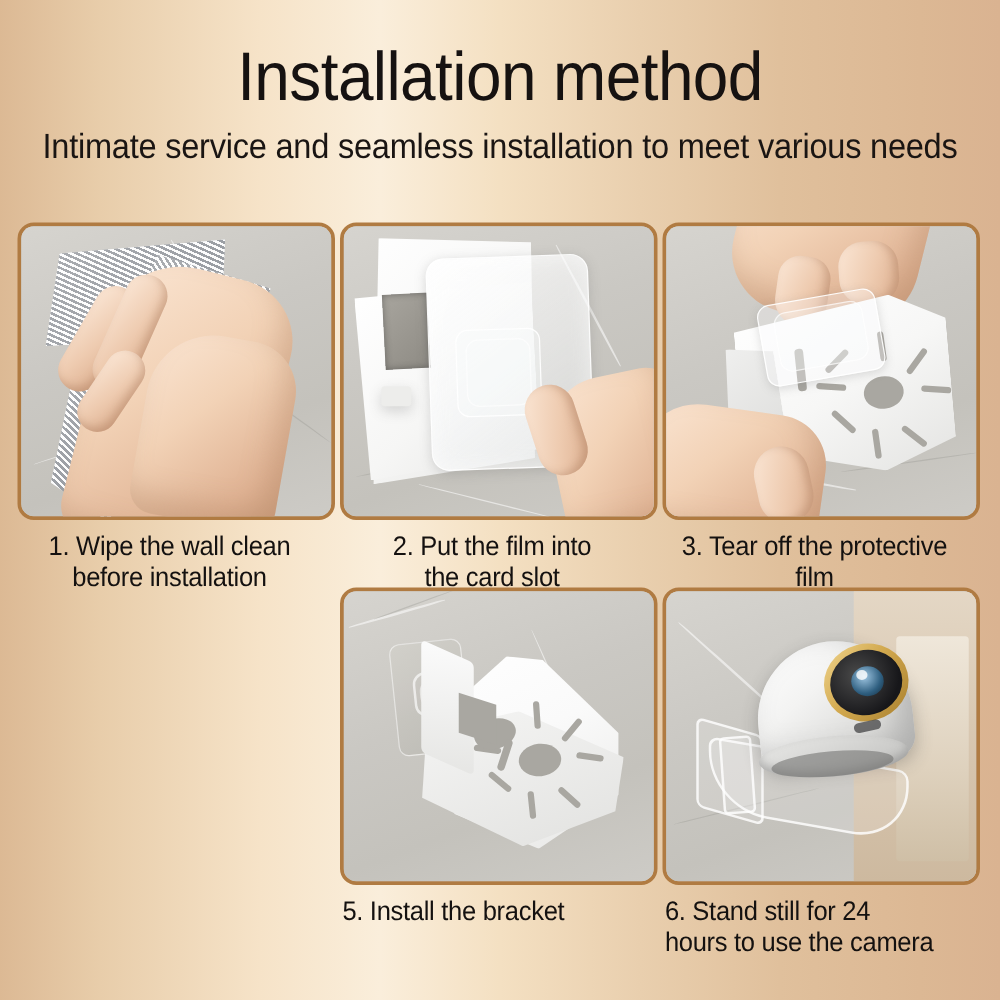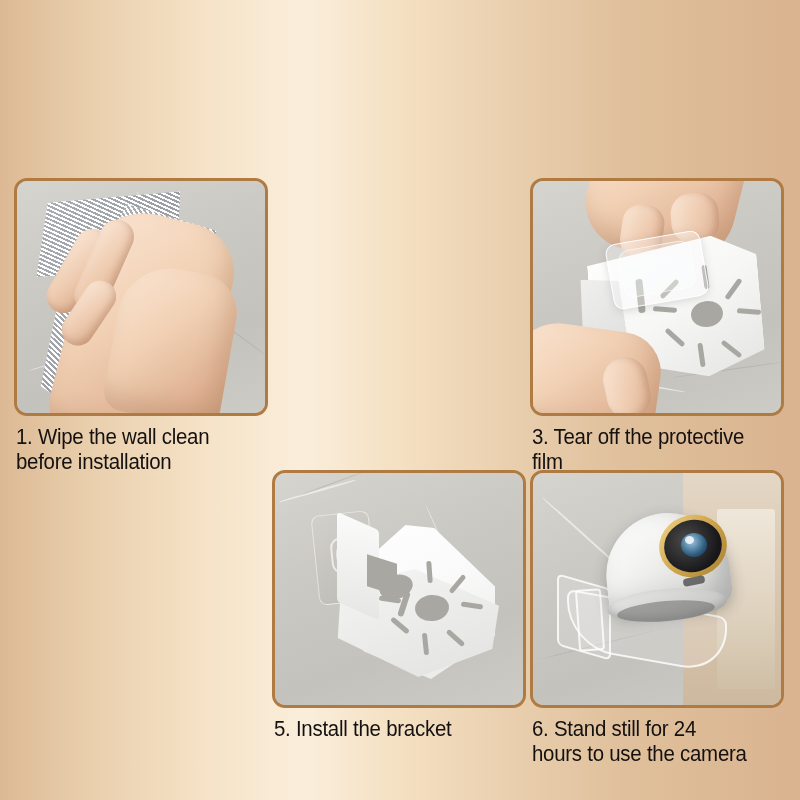--- a/index.html
+++ b/index.html
@@ -83,21 +83,21 @@
     height: 610px;
   }
 
   .cell {
     position: absolute;
     width: 254px;
   }
   .cell.c0 { left: 0px; }
   .cell.c1 { left: 258px; }
   .cell.c2 { left: 516px; }
-  .cell.r0 { top: 0px; }
+  .cell.r0 { top: 0px; text-align: center; }
   .cell.r1 { top: 292px; }
 
   .photo {
     position: relative;
     width: 254px;
     height: 238px;
     border: 3px solid #b07b42;
     border-radius: 13px;
     overflow: hidden;
     background: #cdcbc6;
@@ -249,20 +249,24 @@
     border: 2px solid rgba(255,255,255,.80);
     background: rgba(248,250,251,.18);
     border-radius: 6px;
   }
 </style>
 </head>
 <body>
 
 <div id="page">
 
+  <div class="header">
+    <div class="title">Installation method</div>
+    <div class="subtitle">Intimate service and seamless installation to meet various needs</div>
+  </div>
 
   <div class="grid">
 
     <div class="cell c0 r0">
       <div class="photo">
         <div class="wall"></div>
         <div class="vein" style="left:120px;top:10px;width:130px;height:1.6px;transform:rotate(58deg);"></div>
         <div class="vein d" style="left:150px;top:18px;width:120px;height:1.4px;transform:rotate(70deg);"></div>
         <div class="vein" style="left:10px;top:190px;width:110px;height:1.4px;transform:rotate(-18deg);"></div>
         <div class="vein d" style="left:175px;top:120px;width:90px;height:1.2px;transform:rotate(36deg);"></div>
@@ -280,20 +284,46 @@
         <div class="p1-fing" style="left:70px;top:36px;width:34px;height:98px;transform:rotate(24deg);"></div>
         <div class="p1-fing" style="left:56px;top:96px;width:32px;height:72px;transform:rotate(34deg);"></div>
         <div class="p1-hand" style="left:96px;top:88px;width:118px;height:150px;border-radius:54px 40px 18px 20px;transform:rotate(10deg);"></div>
       </div>
       <div class="caption">
         <div>1. Wipe the wall clean</div>
         <div>before installation</div>
       </div>
     </div>
 
+    <div class="cell c1 r0">
+      <div class="photo">
+        <div class="wall"></div>
+        <div class="vein" style="left:170px;top:14px;width:110px;height:1.5px;transform:rotate(62deg);"></div>
+        <div class="vein d" style="left:10px;top:200px;width:150px;height:1.4px;transform:rotate(-12deg);"></div>
+        <div class="vein" style="left:60px;top:206px;width:120px;height:1.3px;transform:rotate(14deg);"></div>
+
+        <div class="p2-box" style="left:8px;top:6px;width:148px;height:196px;transform:rotate(-4deg);
+                    clip-path:polygon(18% 0%,100% 6%,94% 94%,6% 100%);"></div>
+        <div class="p2-box" style="left:12px;top:48px;width:142px;height:152px;transform:rotate(-3deg);
+                    clip-path:polygon(0% 4%,100% 0%,100% 88%,4% 100%);"></div>
+        <div class="p2-hole" style="left:32px;top:54px;width:36px;height:60px;transform:rotate(-3deg);"></div>
+        <div class="p2-box" style="left:30px;top:128px;width:24px;height:16px;border-radius:3px;background:#ededeb;"></div>
+
+        <div class="p2-film" style="left:68px;top:24px;width:130px;height:170px;transform:rotate(-2deg);"></div>
+        <div class="p2-filmin" style="left:90px;top:82px;width:68px;height:70px;transform:rotate(-2deg);"></div>
+        <div class="p2-filmin" style="left:98px;top:90px;width:52px;height:54px;transform:rotate(-2deg);opacity:.7;"></div>
+
+        <div class="p1-hand" style="left:168px;top:118px;width:110px;height:130px;border-radius:46px 28px 12px 14px;transform:rotate(-12deg);"></div>
+        <div class="p1-fing" style="left:150px;top:126px;width:40px;height:74px;transform:rotate(-18deg);border-radius:22px;"></div>
+      </div>
+      <div class="caption">
+        <div>2. Put the film into</div>
+        <div>the card slot</div>
+      </div>
+    </div>
 
     <div class="cell c2 r0">
       <div class="photo">
         <div class="wall"></div>
         <div class="vein" style="left:4px;top:184px;width:150px;height:1.5px;transform:rotate(10deg);"></div>
         <div class="vein d" style="left:140px;top:196px;width:110px;height:1.3px;transform:rotate(-8deg);"></div>
 
         <div class="p1-hand" style="left:56px;top:-54px;width:150px;height:130px;border-radius:20px 20px 54px 48px;"></div>
         <div class="p1-fing" style="left:88px;top:24px;width:42px;height:56px;transform:rotate(8deg);border-radius:20px 20px 24px 24px;"></div>
         <div class="p1-fing" style="left:138px;top:12px;width:48px;height:50px;transform:rotate(-4deg);border-radius:20px;"></div>

